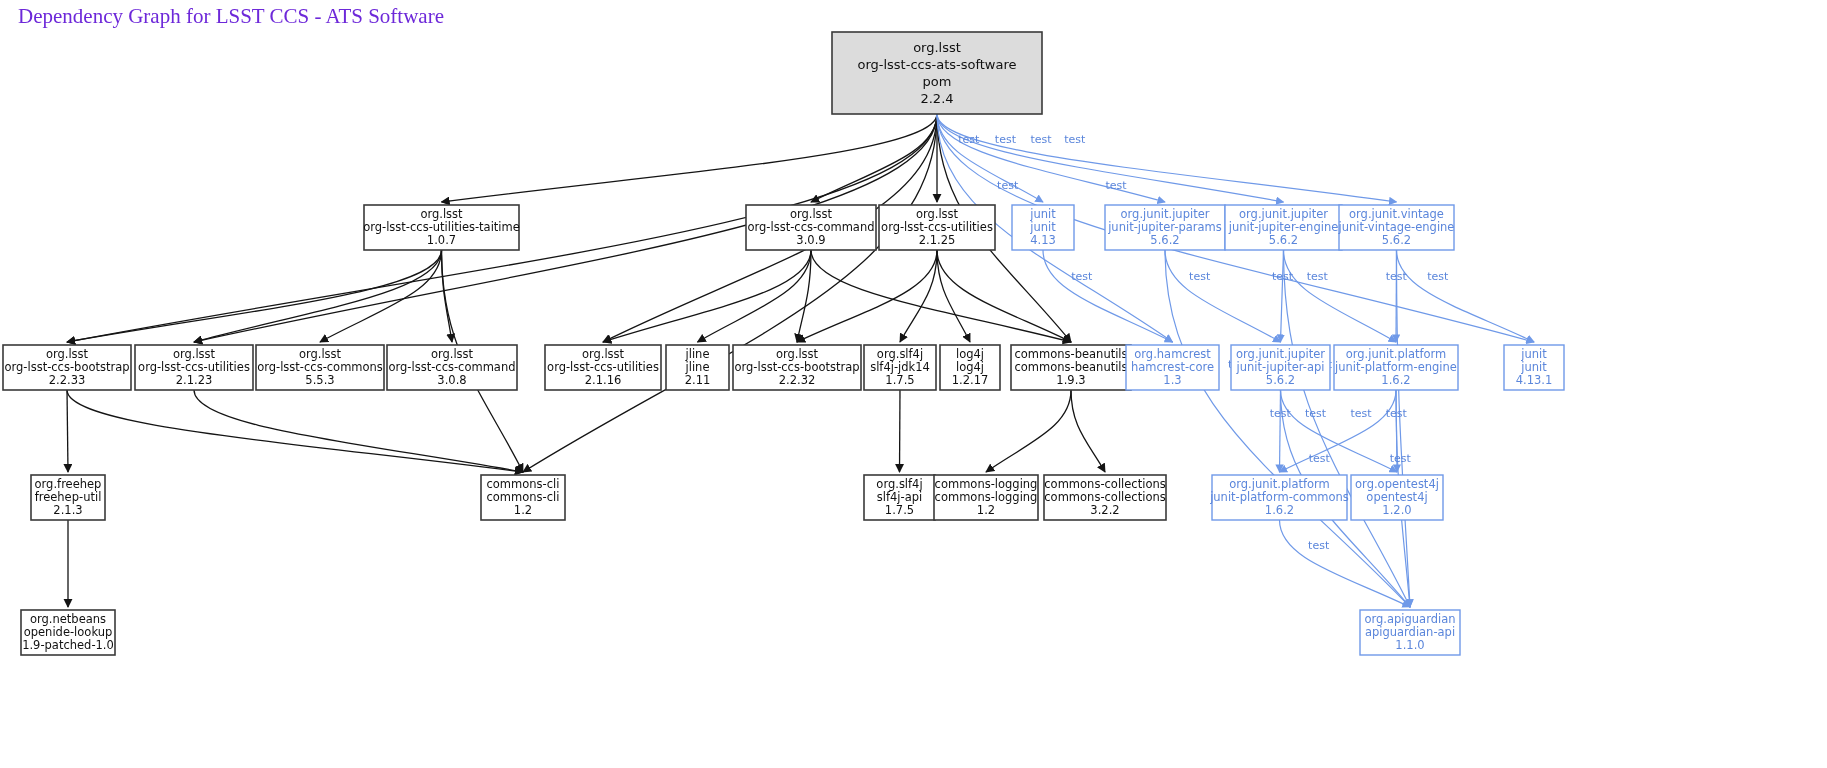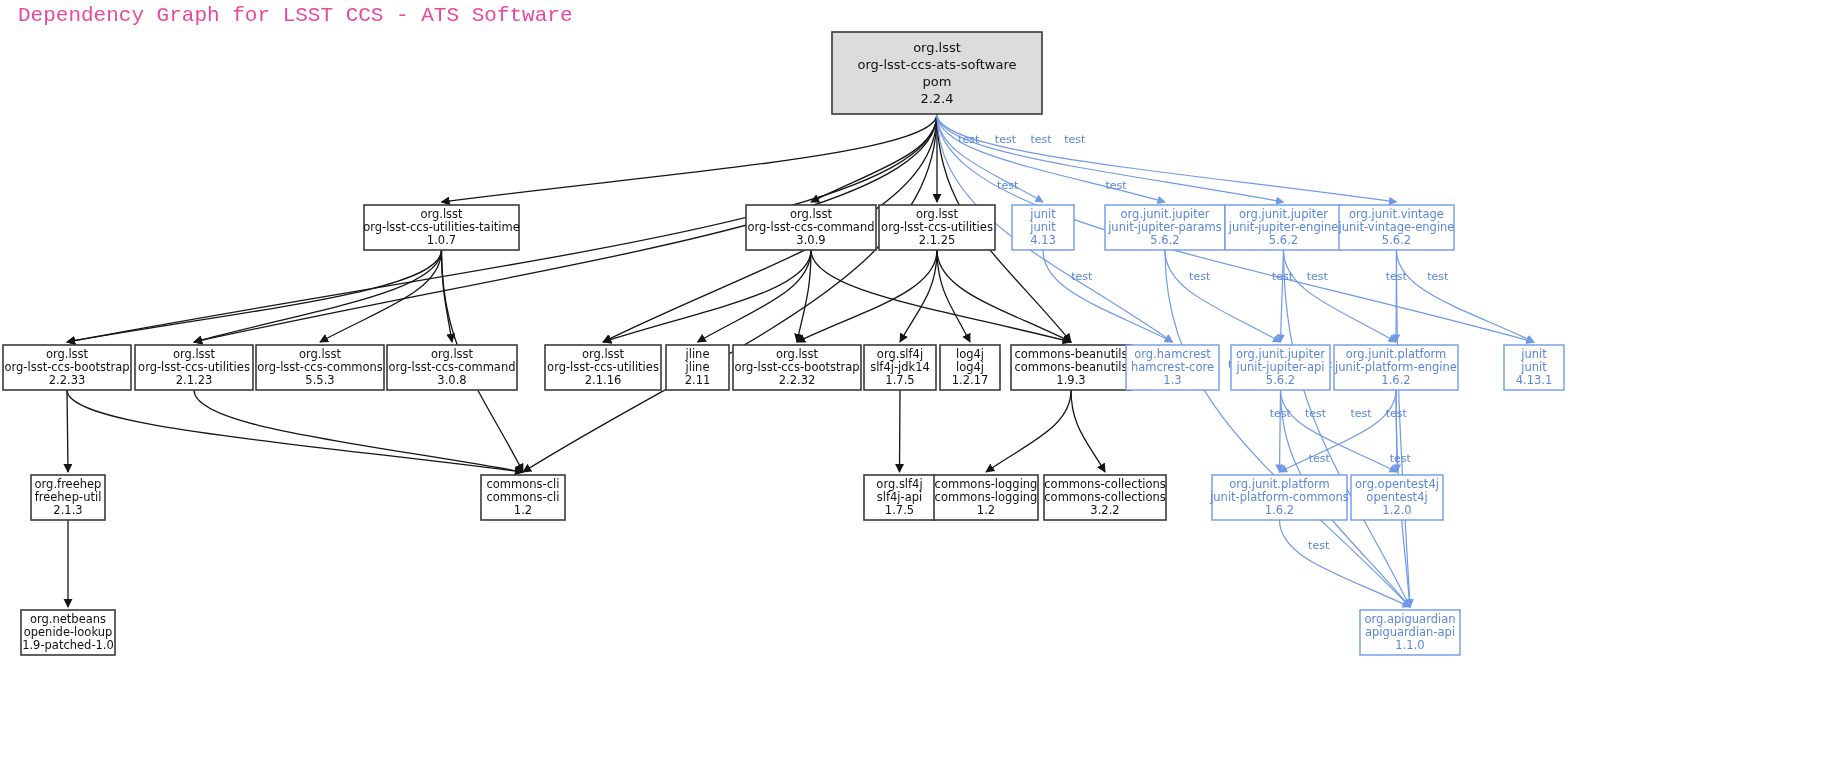--- a/index.html
+++ b/index.html
@@ -1,20 +1,20 @@
 <!DOCTYPE html>
 <html><head>
 <meta charset="utf-8">
 <style>
   html,body{margin:0;padding:0;background:#ffffff;}
   body{width:1827px;height:768px;overflow:hidden;font-family:"DejaVu Sans",sans-serif;}
   #page-title{
     position:absolute;left:18px;top:4px;
-    font-family:Liberation Mono, monospace;
-    font-size:21px;color:#ec4899;white-space:nowrap;
+    font-family:Liberation Serif, serif;
+    font-size:21px;color:#6d28d9;white-space:nowrap;
   }
   #graph{position:absolute;left:0;top:0;width:1827px;height:768px;}
   .node-box{stroke-width:1.6;}
   .node-box.black{stroke:#3a3a3a;fill:#ffffff;}
   .node-box.root{stroke:#3a3a3a;fill:#dcdcdc;}
   .node-box.blue{stroke:#6f99e8;fill:#ffffff;stroke-width:1.4;}
   .node-text{font-family:"DejaVu Sans",sans-serif;font-size:11.5px;text-anchor:middle;}
   .node-text.black{fill:#101010;}
   .node-text.blue{fill:#5b86db;}
   .node-text.root{fill:#101010;font-size:13px;}

